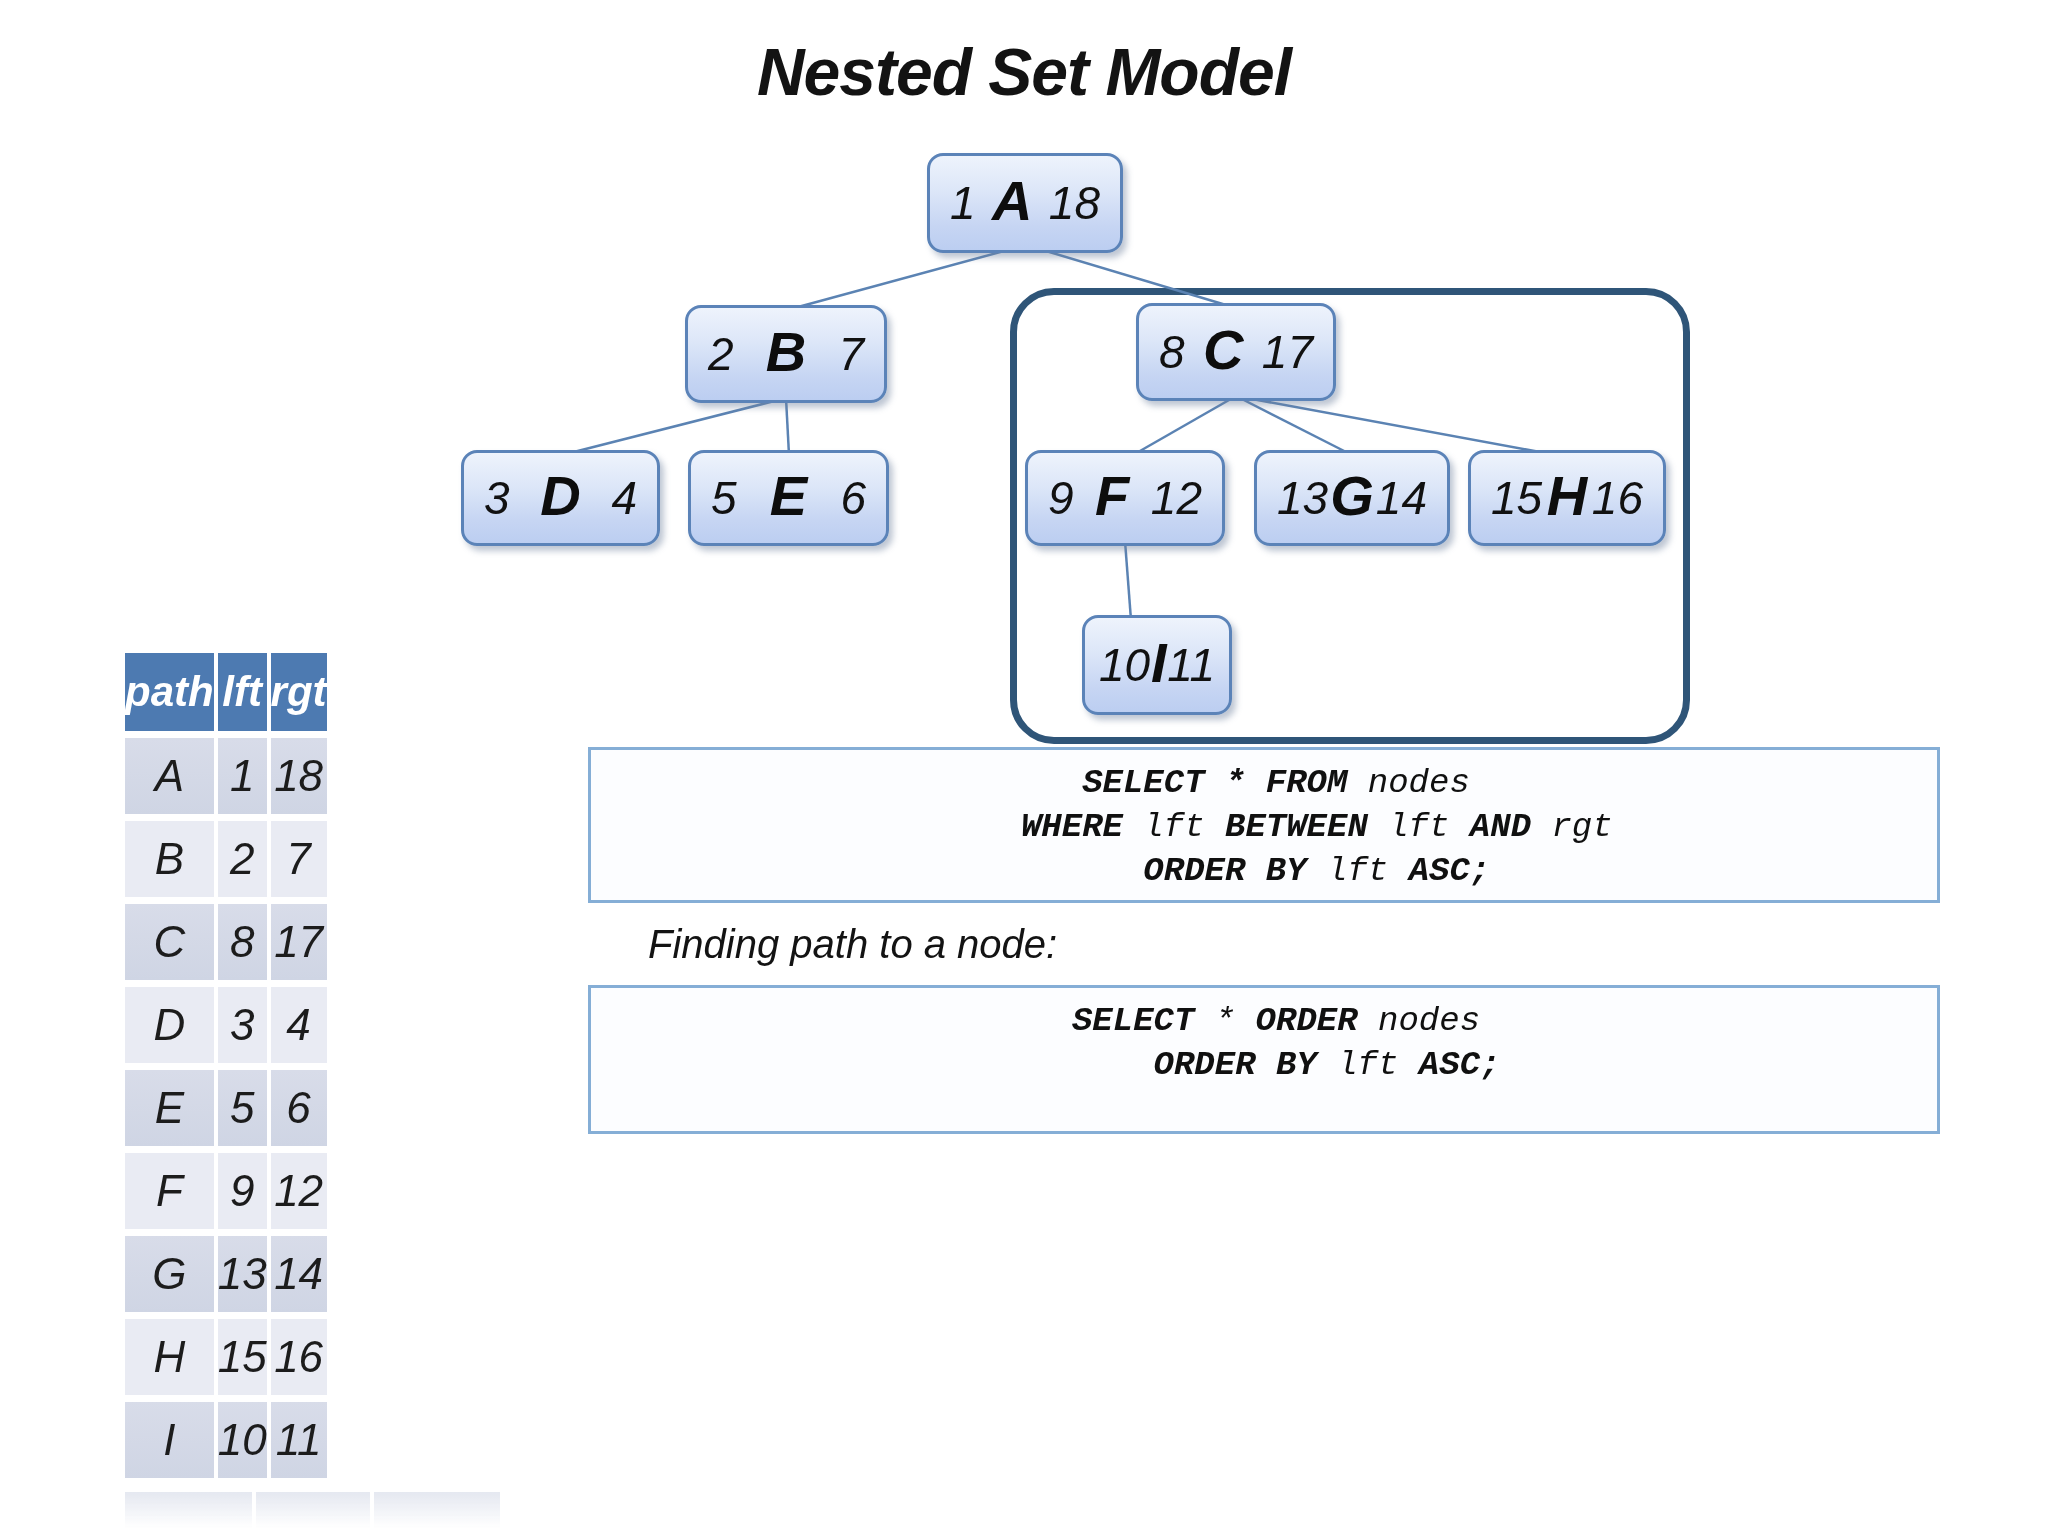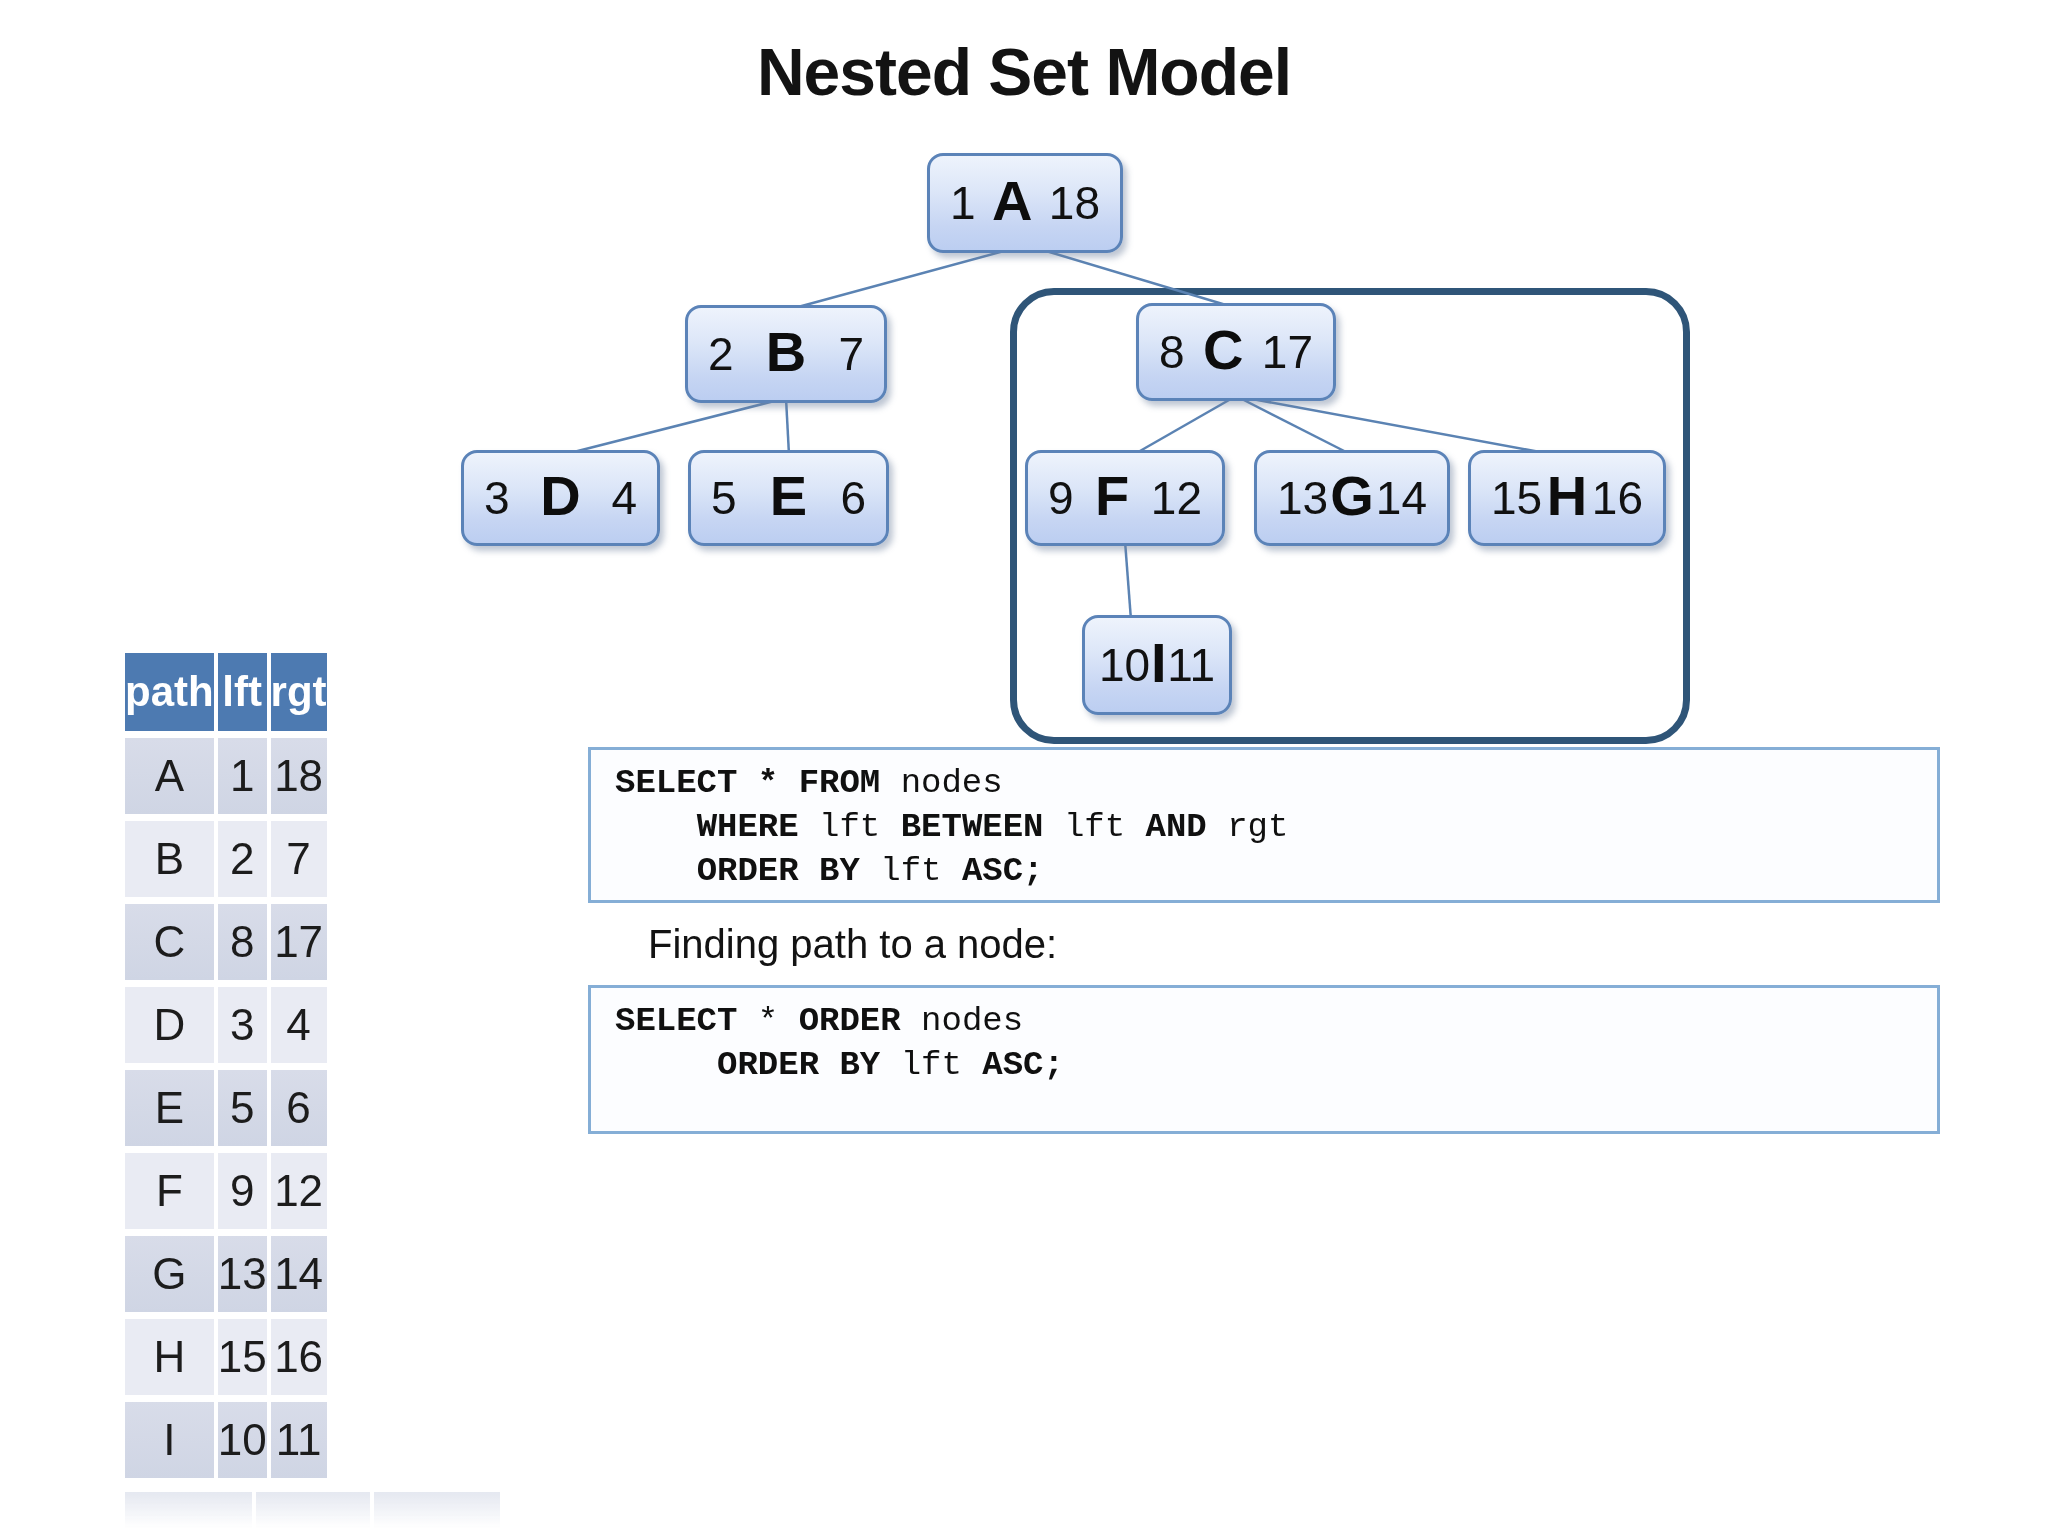--- a/index.html
+++ b/index.html
@@ -1,17 +1,17 @@
 <!DOCTYPE html>
 <html><head>
 <meta charset="utf-8">
 <style>
   html,body{margin:0;padding:0;background:#ffffff;}
   #slide{position:relative;width:2048px;height:1536px;background:#ffffff;overflow:hidden;
-         font-family:"Liberation Sans",sans-serif;color:#151515;}
+         font-family:"Liberation Sans",sans-serif;color:#151515;font-style:italic;}
 
   
   #title{position:absolute;left:0;right:0;top:34px;text-align:center;
          font-size:66px;font-weight:bold;letter-spacing:-1px;color:#131313;}
 
   
   #edges{position:absolute;left:0;top:0;z-index:2;}
   #subtree-frame{position:absolute;left:1010px;top:288px;width:680px;height:456px;
                  border:7px solid #2f5578;border-radius:44px;z-index:1;box-sizing:border-box;}
   .tnode{position:absolute;z-index:3;display:flex;align-items:center;justify-content:space-between;
@@ -43,21 +43,21 @@
   
   #table-reflection{position:absolute;left:121px;top:1492px;width:383px;height:40px;z-index:1;
       display:flex;gap:4px;padding-left:4px;box-sizing:border-box;opacity:0.55;}
   #table-reflection div{background:linear-gradient(180deg,#cfd5e4 0%,rgba(207,213,228,0) 90%);}
 
   
   .section-label{position:absolute;font-size:40px;color:#131313;z-index:2;}
   #label-subtrees{left:594px;top:684px;}
   #label-path{left:620px;top:922px;margin-left:28px;}
   .sql-box{position:absolute;left:588px;width:1352px;box-sizing:border-box;
-           border:3px solid #85aed6;background:#fcfdff;padding:11px 0 0 24px;z-index:2;}
+           border:3px solid #85aed6;background:#fcfdff;padding:11px 0 0 24px;z-index:2;text-align:center;}
   #sql-box-subtrees{top:747px;height:156px;}
   #sql-box-path{top:985px;height:149px;}
   .code-line{font-family:"Liberation Mono","DejaVu Sans Mono",monospace;
              font-size:34px;line-height:44px;color:#101010;white-space:pre;}
   .code-line .kw{font-weight:bold;}
 </style>
 </head>
 <body>
 
 <div id="slide">

